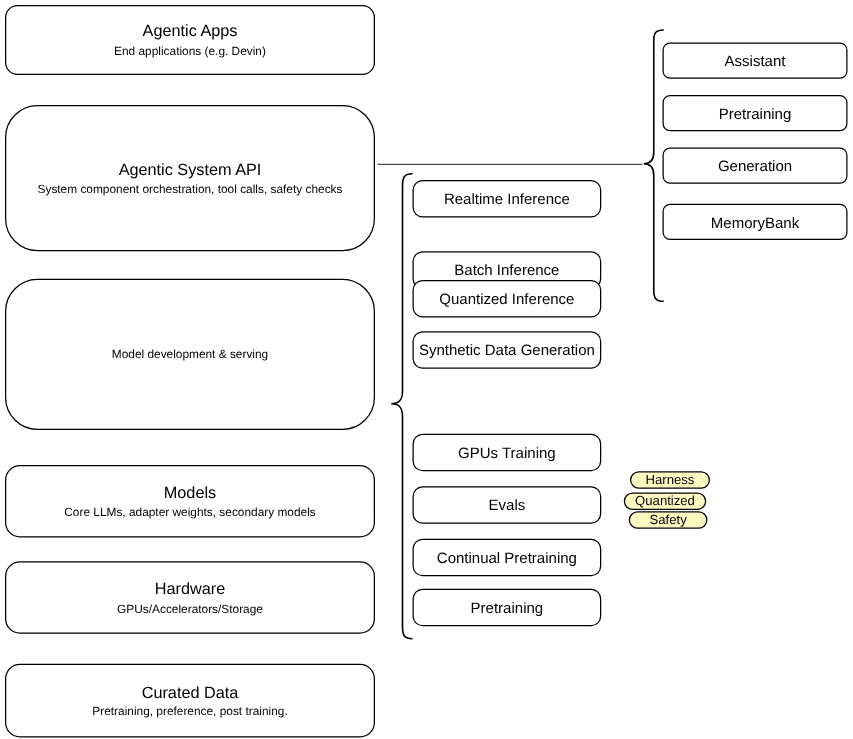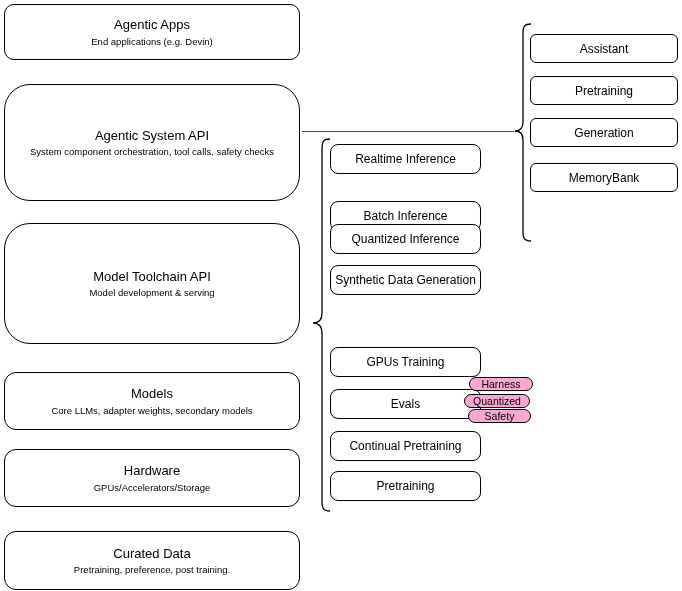--- a/index.html
+++ b/index.html
@@ -21,23 +21,23 @@
   #lb2{top:223px;height:121px;border-radius:26px}
   #lb3{top:372px;height:58px;border-radius:12px}
   #lb4{top:449px;height:58px;border-radius:12px}
   #lb5{top:531px;height:59px;border-radius:12px}
   
   .mbox{left:330px;width:151px;height:30px;font-size:12px;border-radius:8px;}
   #mb0{top:144px}#mb1{top:201px}#mb2{top:224px}#mb3{top:265px}#mb4{top:305px}
   #mb5{top:347px}#mb6{top:389px}#mb7{top:431px}#mb8{top:471px}
   
   .pill{
-    position:absolute;border:1.4px solid #000;border-radius:8px;background:#f9a8d4;
+    position:absolute;border:1.4px solid #000;border-radius:8px;background:#fef9c3;
     font-size:10.5px;display:flex;align-items:center;justify-content:center;
-    box-sizing:border-box;z-index:3;
+    box-sizing:border-box;z-index:3;margin-left:35px;
   }
   #pill0{left:469px;top:377px;width:64px;height:14px}
   #pill1{left:464px;top:394px;width:66px;height:14px}
   #pill2{left:468px;top:409px;width:63px;height:14px}
   
   .rbox{left:530px;width:148px;height:29px;font-size:12px;border-radius:6px;}
   #rb0{top:34px}#rb1{top:76px}#rb2{top:118px}#rb3{top:163px}#rb4{top:206px}
   
   svg.overlay{position:absolute;left:0;top:0;pointer-events:none;z-index:1;}
 </style>
@@ -48,21 +48,20 @@
 
   <div class="box lbox" id="lb0">
     <div class="title">Agentic Apps</div>
     <div class="subtitle">End applications (e.g. Devin)</div>
   </div>
   <div class="box lbox" id="lb1">
     <div class="title">Agentic System API</div>
     <div class="subtitle">System component orchestration, tool calls, safety checks</div>
   </div>
   <div class="box lbox" id="lb2">
-    <div class="title">Model Toolchain API</div>
     <div class="subtitle">Model development &amp; serving</div>
   </div>
   <div class="box lbox" id="lb3">
     <div class="title">Models</div>
     <div class="subtitle">Core LLMs, adapter weights, secondary models</div>
   </div>
   <div class="box lbox" id="lb4">
     <div class="title">Hardware</div>
     <div class="subtitle">GPUs/Accelerators/Storage</div>
   </div>

